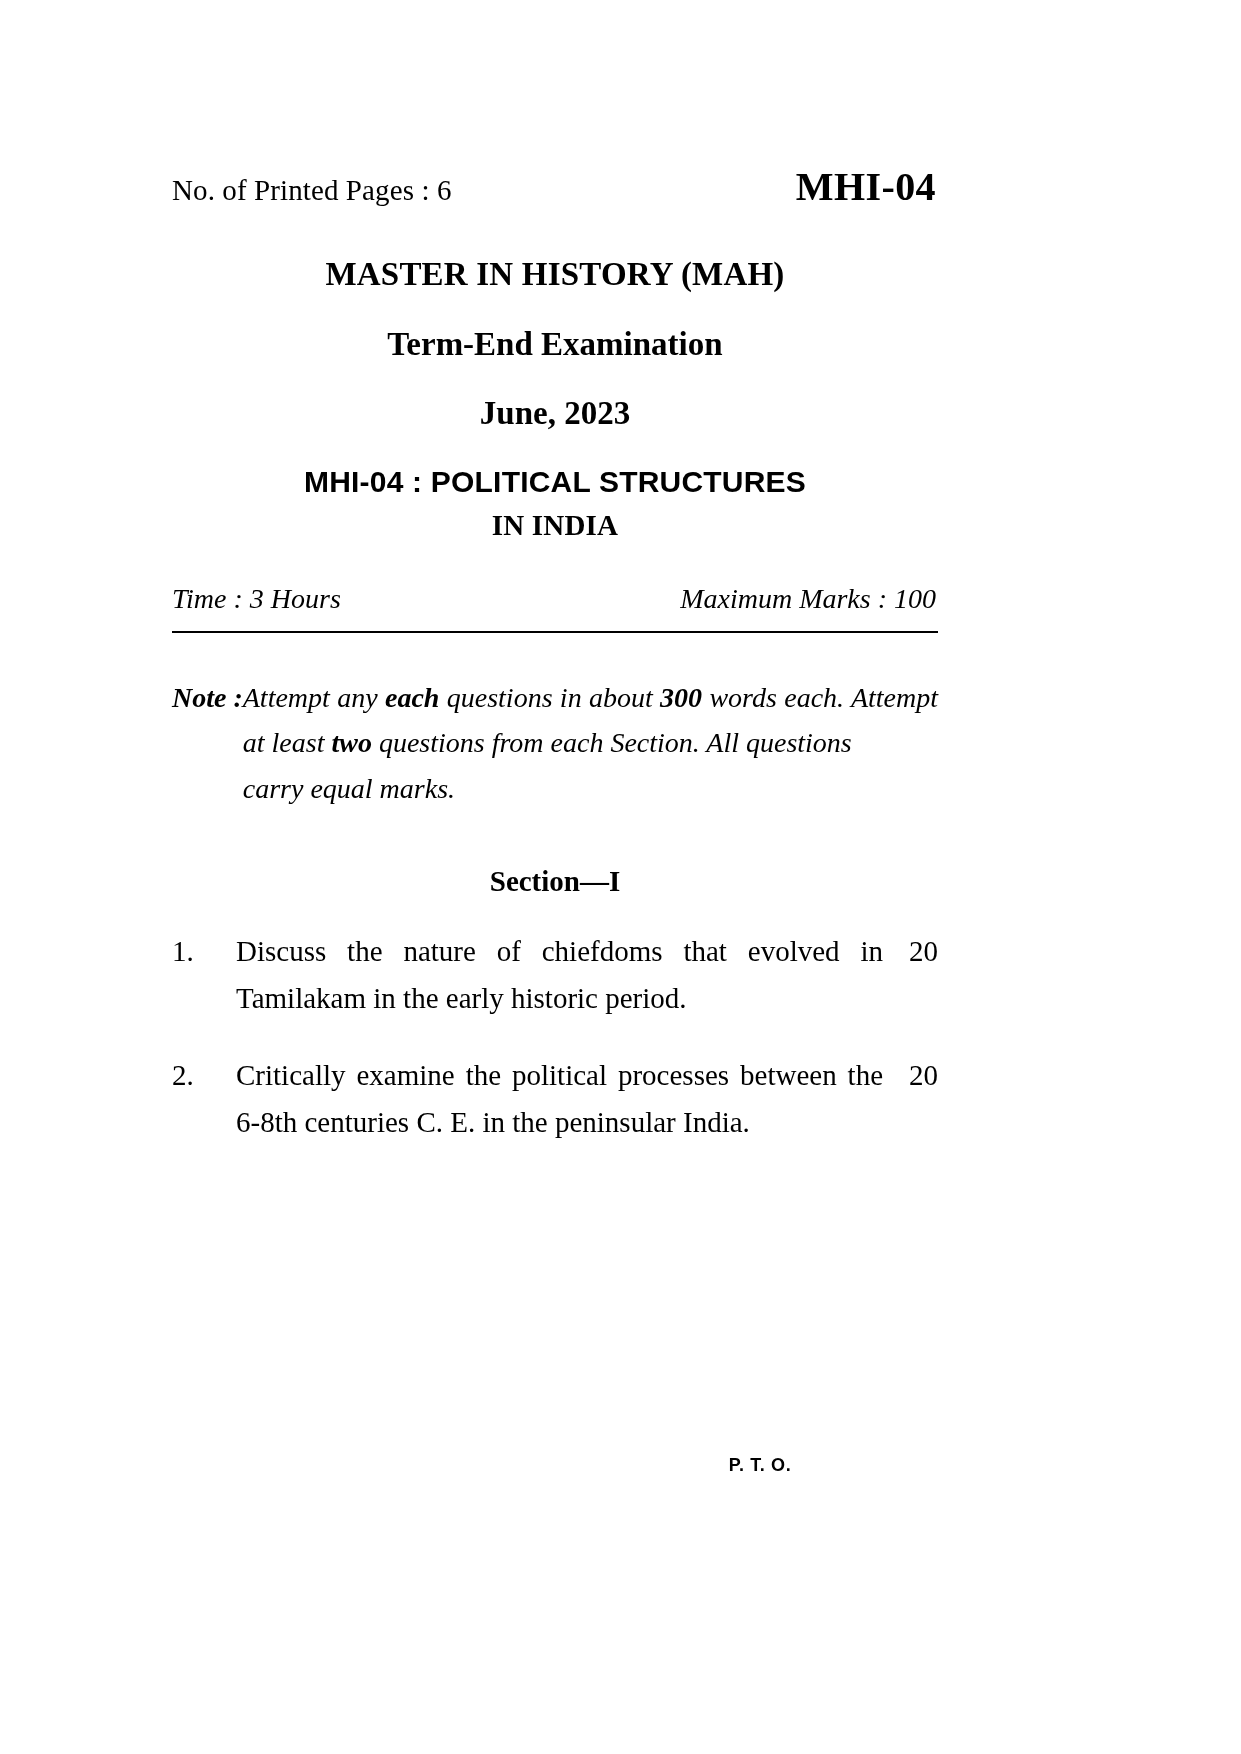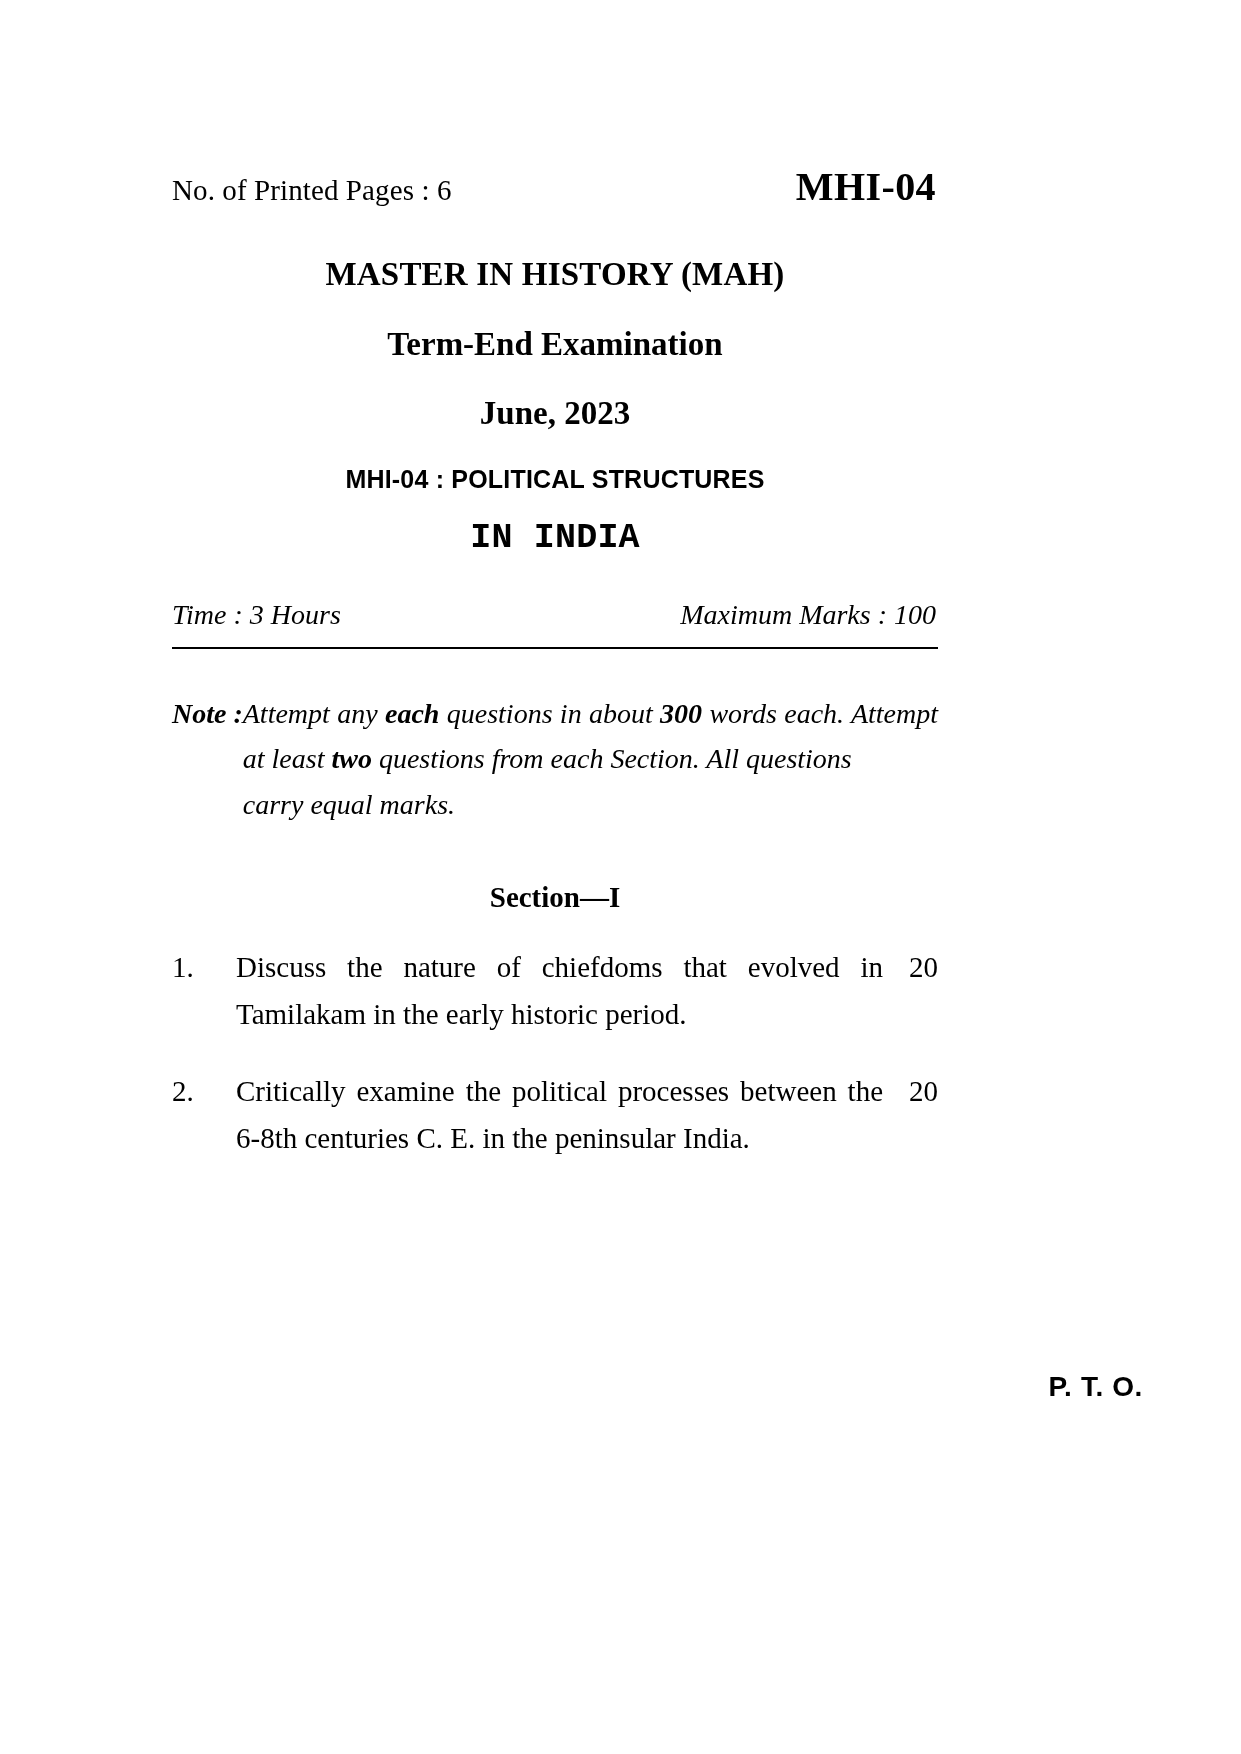--- a/index.html
+++ b/index.html
@@ -64,31 +64,31 @@
     margin-top: 33px;
     text-align: center;
   }
   .exam-session {
     font-size: 33px;
     font-weight: bold;
     margin-top: 32px;
   }
   .paper-title {
     font-family: "Liberation Sans", "DejaVu Sans", sans-serif;
-    font-size: 25px;
+    font-size: 30px;
     font-weight: bold;
     margin-top: 35px;
     letter-spacing: 0.2px;
     line-height: 1.0;
   }
   .paper-title-line2 {
-    font-family: Liberation Mono, monospace;
-    font-size: 35px;
-    font-weight: bold;
-    margin-top: 26px;
+    font-family: Liberation Serif, serif;
+    font-size: 29px;
+    font-weight: bold;
+    margin-top: 12px;
     letter-spacing: 0.2px;
   }
 
   
   .meta-row {
     display: flex;
     justify-content: space-between;
     align-items: center;
     margin-top: 41px;
     font-style: italic;
@@ -157,25 +157,25 @@
   }
   .q-text .marks {
     float: right;
     margin-left: 26px;
   }
 
   
   .pto {
     position: absolute;
     right: 0;
-    top: 1371px;
+    top: 1455px;
     width: 766px;
-    text-align: right;
+    text-align: center;
     font-family: "Liberation Sans", "DejaVu Sans", sans-serif;
-    font-size: 28px;
+    font-size: 18px;
     font-weight: bold;
     letter-spacing: 0.6px;
   }
 </style>
 </head>
 <body>
 
 <div class="page">
   <div class="content">
 

